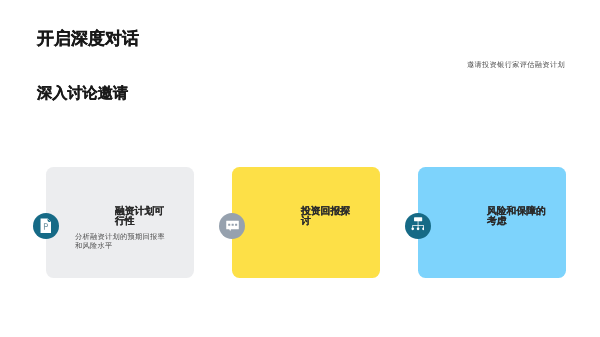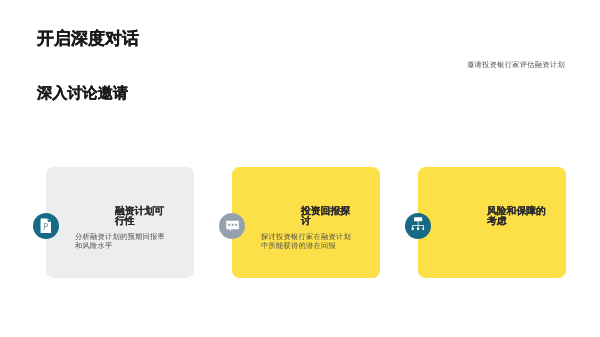--- a/index.html
+++ b/index.html
@@ -37,24 +37,23 @@
 
   <div class="card c1" style="background-color: rgb(236, 237, 239);">
     <div class="card-inner">
       <div class="card-title" style="color: rgb(43, 43, 43);">融资计划可行性</div>
       <div class="card-body" style="color: rgb(74, 74, 74);">分析融资计划的预期回报率和风险水平</div>
     </div>
   </div>
   <div class="card c2" style="background-color: #fde047;">
     <div class="card-inner">
       <div class="card-title" style="color: rgb(43, 43, 43);">投资回报探讨</div>
-      <div class="card-body" style="color: rgb(74, 74, 74);">探讨投资银行家在融资计划中所能获得的潜在回报</div>
     </div>
   </div>
-  <div class="card c3" style="background-color: #fde047;">
+  <div class="card c3" style="background-color: #7dd3fc;">
     <div class="card-inner">
       <div class="card-title" style="color: rgb(43, 43, 43);">风险和保障的考虑</div>
     </div>
   </div>
 
   <div class="badge b1" style="background-color: rgb(22, 106, 134);">
     <svg class="ico" viewBox="0 0 24 24">
       <path d="M4.85 2.0h9.75l4.6 4.6v15.45H4.85z" fill="#fff"></path>
       <path d="M14.45 2.25 19.0 6.8h-2.1a2.45 2.45 0 0 1-2.45-2.45z" fill="#166A86"></path>
       <path d="M9.53 8.57h2.92a2.6 2.6 0 0 1 0 5.21h-1.78v3.71H9.53z" fill="#6a8f9e"></path>

